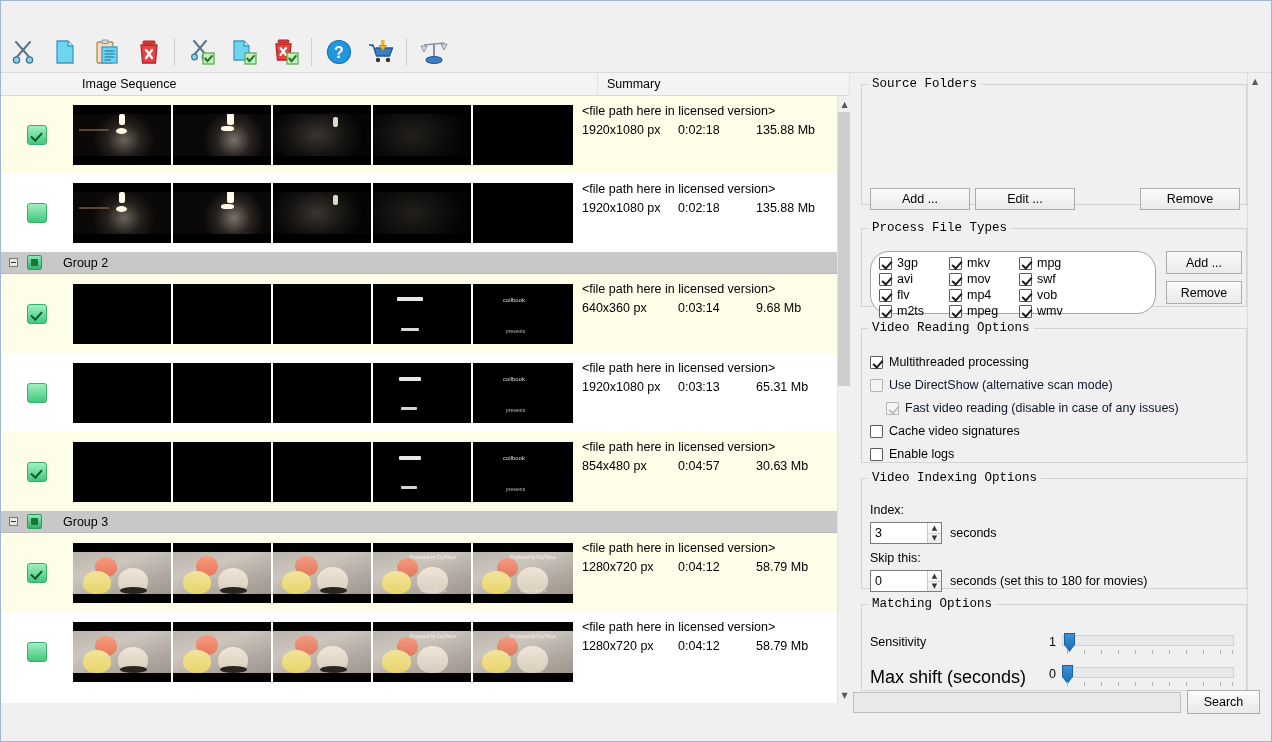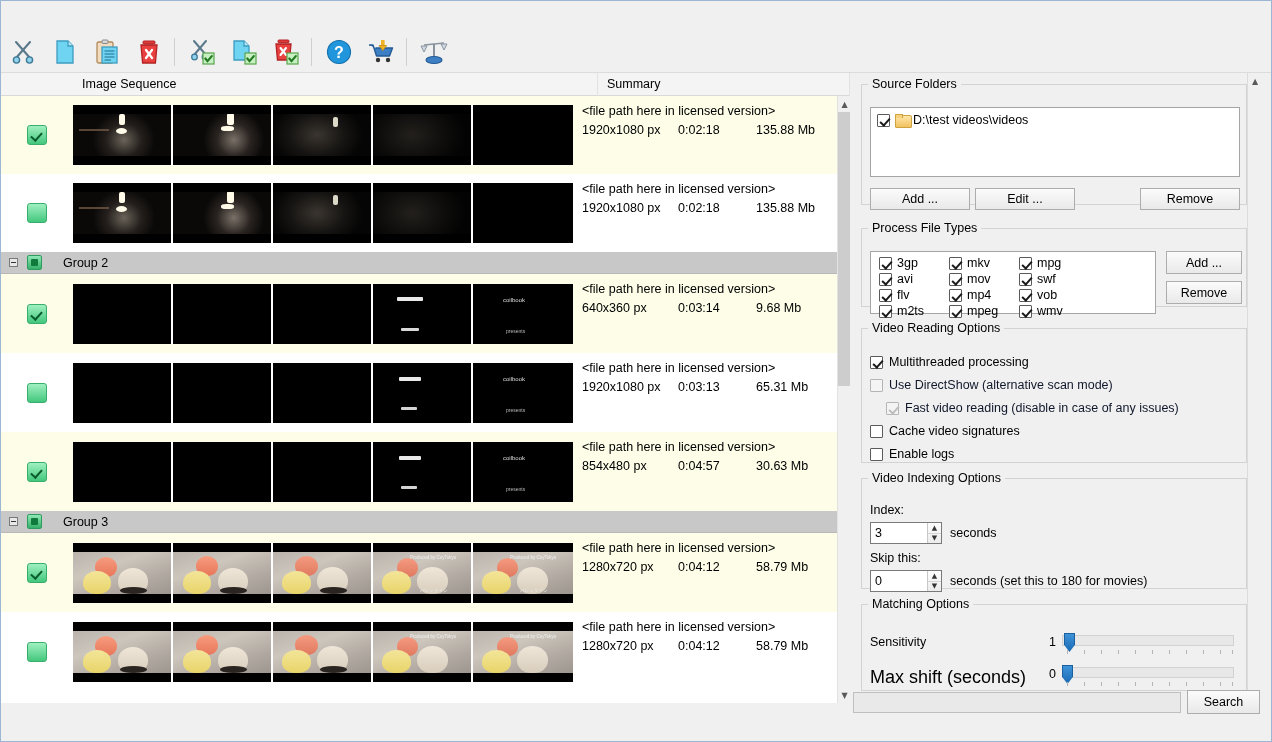--- a/index.html
+++ b/index.html
@@ -161,21 +161,21 @@
   }
   #right-scroll { position:absolute; right:0; top:0; width:14px; height:630px; background:#f0f0f0;
                   border-left:1px solid #dcdcdc; }
   #right-inner { position:absolute; left:0; top:0; width: 394px; height: 630px; }
 
   fieldset.grp {
     position: absolute; border: 1px solid #d3d3d3; border-radius: 0;
     margin: 0; padding: 0; background: transparent;
   }
   fieldset.grp > legend {
-    font-size: 12.5px; color: #000; padding: 0 4px; margin-left: 6px;
+    font-size: 12.5px; color: #000; padding: 0 4px; margin-left: 6px; font-family: Liberation Mono, monospace;
   }
 
   .lbox {
     background: #fff; border: 1px solid #a5a5a5;
   }
   .folder-row { display:flex; align-items:center; padding: 5px 0 0 6px; }
   .cbx {
     width: 13px; height: 13px; border: 1px solid #5b5b5b; background: #fff;
     position: relative; flex: none; border-radius: 1px;
   }
@@ -717,35 +717,28 @@
       <div class="sb-arrow" style="position:absolute;bottom:0;">▼</div>
     </div>
 
   </div>
 
   <div id="right-panel">
     <div id="right-inner">
 
       <fieldset class="grp" style="left:8px; top:4px; width:386px; height:128px;">
         <legend>Source Folders</legend>
-        <div class="lbox" style="position:absolute;left:8px;top:16px;width:370px;height:70px;">
-          <div class="folder-row">
-            <div class="cbx on"></div>
-            <div class="folder-ico"></div>
-            <div class="folder-text">D:\test videos\videos</div>
-          </div>
-        </div>
         <button class="btn" style="position:absolute;left:8px;top:97px;width:100px;height:22px;">Add ...</button>
         <button class="btn" style="position:absolute;left:113px;top:97px;width:100px;height:22px;">Edit ...</button>
         <button class="btn" style="position:absolute;left:278px;top:97px;width:100px;height:22px;">Remove</button>
       </fieldset>
 
       <fieldset class="grp" style="left:8px; top:148px; width:386px; height:86px;">
         <legend>Process File Types</legend>
-        <div class="lbox" style="position:absolute;left:8px;top:16px;width:286px;height:63px;">
+        <div class="lbox" style="position:absolute;left:8px;top:16px;width:286px;height:63px;border-radius:19px;">
           <div class="ft-col" style="left:8px;">
             <div class="ft-item">
                 <div class="cbx on"></div>
                 <span>3gp</span>
               </div>
             <div class="ft-item">
                 <div class="cbx on"></div>
                 <span>avi</span>
               </div>
             <div class="ft-item">

